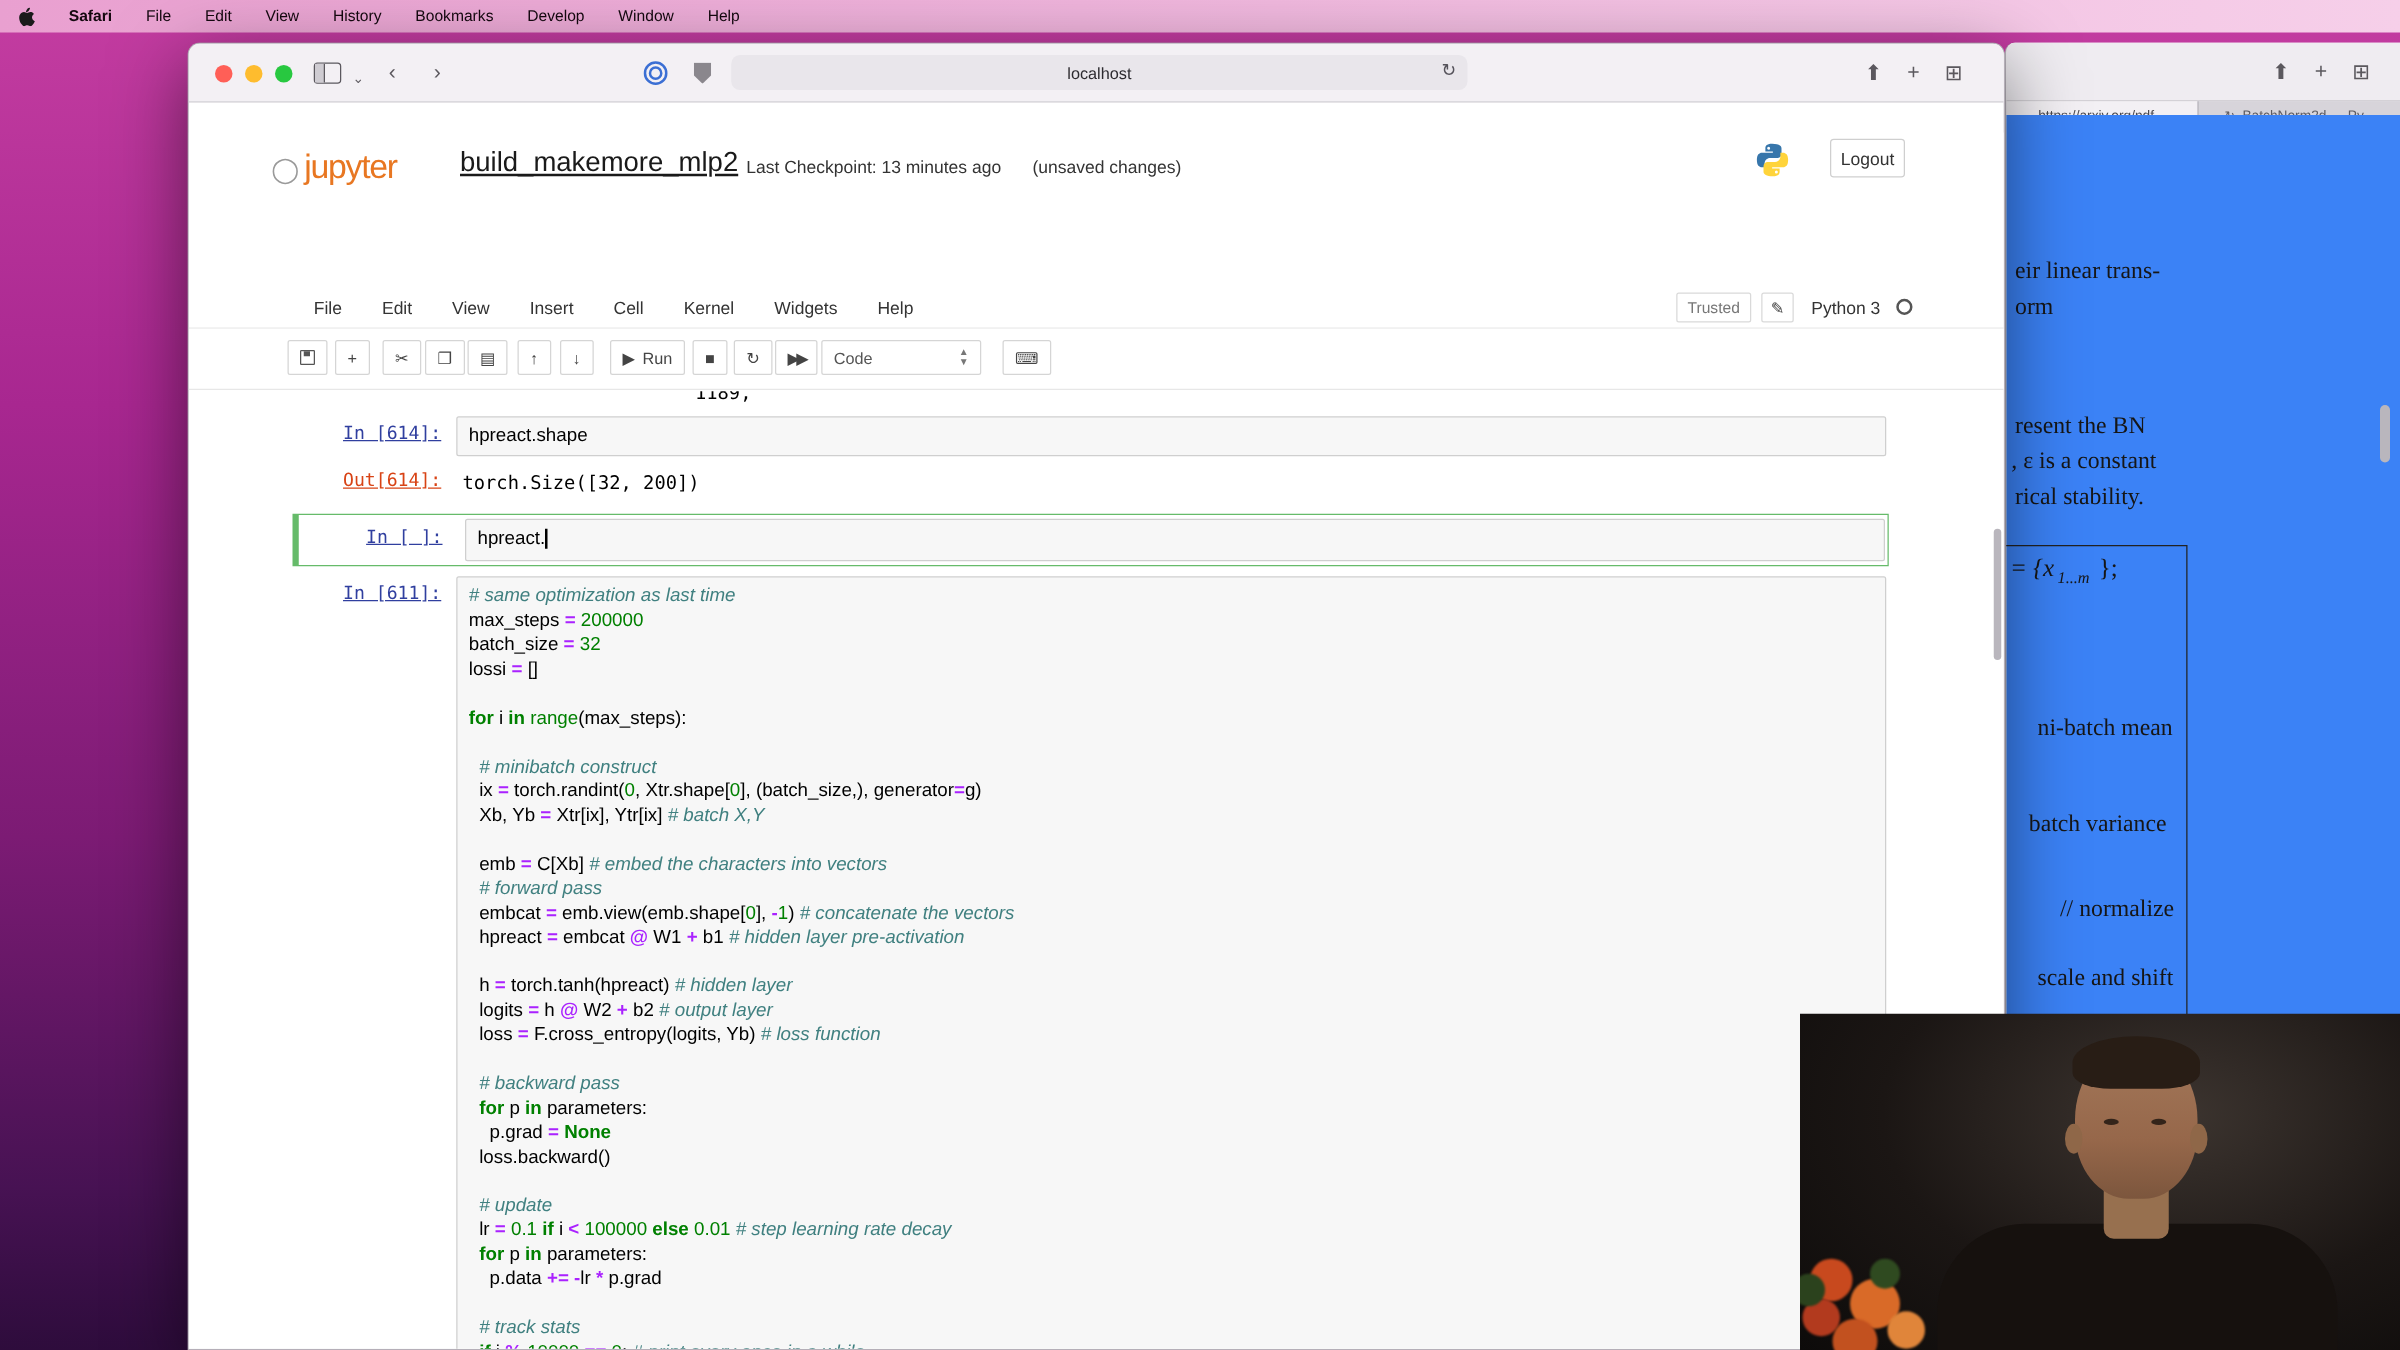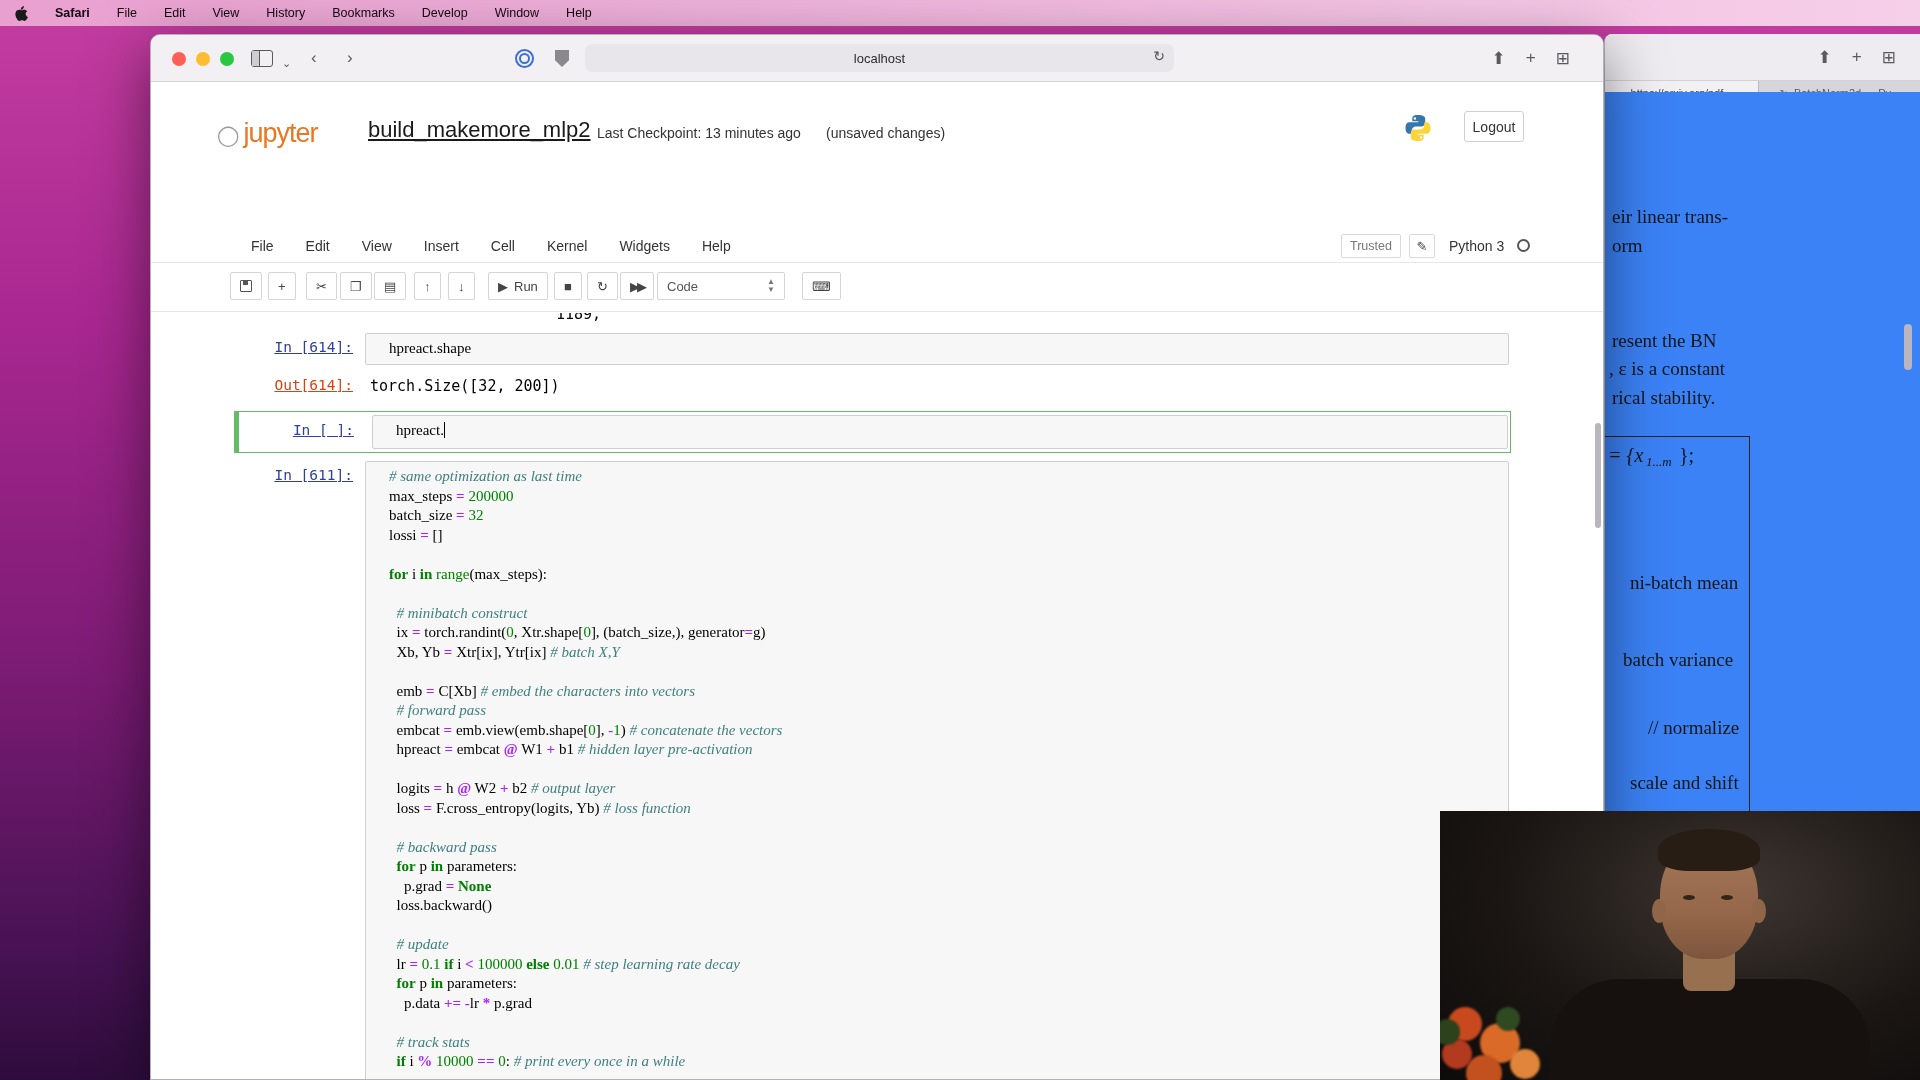--- a/index.html
+++ b/index.html
@@ -62,21 +62,21 @@
   #cell-type-select { left:506px; width:128px; justify-content:space-between; color:#555; }
   .select-arrows { font-size:8px; line-height:8px; color:#777; display:flex; flex-direction:column; }
 
   #clipped-line { left:405px; top:207px; width:80px; height:11px; overflow:hidden; font-family:"DejaVu Sans Mono", monospace; font-size:15px; color:#000; }
   #clipped-line span { position:relative; top:-8px; }
 
   .cellrow { position:absolute; left:83px; width:1275px; display:flex; }
   .prompt { width:128px; flex:0 0 auto; text-align:right; padding-right:9px; font-family:"DejaVu Sans Mono", monospace; font-size:14.5px; padding-top:6px;text-decoration:underline; }
   .prompt.in { color:#303f9f; }
   .prompt.out { color:#d84315; }
-  .inputbox { flex:1; margin-left:3px; background:#f7f7f7; border:1px solid #cfcfcf; border-radius:2px; padding:5px 4px 5px 23px; font-family:Liberation Serif, serif; font-size:15px; line-height:19.5px; color:#000; }
+  .inputbox { flex:1; margin-left:3px; background:#f7f7f7; border:1px solid #cfcfcf; border-radius:2px; padding:5px 4px 5px 9px; font-family:Liberation Sans, sans-serif; font-size:15px; line-height:19.5px; color:#000; }
   .outtext { font-family:"DejaVu Sans Mono", monospace; font-size:15px; padding:6px 0 0 8px; color:#000; }
   #active-cell { left:83px; top:305px; width:1277px; height:42px; border:1px solid #66bb6a; border-left:5px solid #66bb6a; display:flex; padding:3px 2px; }
   #active-cell .prompt { width:122px; padding-top:7px; }
   .cursor { display:inline-block; width:1.5px; height:16px; background:#000; vertical-align:text-bottom; }
 
   #main-cell { top:355px; }
   #main-cell .inputbox { height:697px; overflow:hidden; }
   .cm-line { min-height:19.5px; white-space:pre; }
   .tk-t{color:#000}.tk-c{color:#408080;font-style:italic}.tk-k{color:#008000;font-weight:bold}
   .tk-o{color:#aa22ff;font-weight:bold}.tk-n{color:#008000}.tk-b{color:#008000}
@@ -273,20 +273,21 @@
             <div class="cm-line"></div>
             <div class="cm-line"><span class="tk-t">  </span><span class="tk-c"># minibatch construct</span></div>
             <div class="cm-line"><span class="tk-t">  ix </span><span class="tk-o">=</span><span class="tk-t"> torch.randint(</span><span class="tk-n">0</span><span class="tk-t">, Xtr.shape[</span><span class="tk-n">0</span><span class="tk-t">], (batch_size,), generator</span><span class="tk-o">=</span><span class="tk-t">g)</span></div>
             <div class="cm-line"><span class="tk-t">  Xb, Yb </span><span class="tk-o">=</span><span class="tk-t"> Xtr[ix], Ytr[ix] </span><span class="tk-c"># batch X,Y</span></div>
             <div class="cm-line"></div>
             <div class="cm-line"><span class="tk-t">  emb </span><span class="tk-o">=</span><span class="tk-t"> C[Xb] </span><span class="tk-c"># embed the characters into vectors</span></div>
             <div class="cm-line"><span class="tk-t">  </span><span class="tk-c"># forward pass</span></div>
             <div class="cm-line"><span class="tk-t">  embcat </span><span class="tk-o">=</span><span class="tk-t"> emb.view(emb.shape[</span><span class="tk-n">0</span><span class="tk-t">], </span><span class="tk-o">-</span><span class="tk-n">1</span><span class="tk-t">) </span><span class="tk-c"># concatenate the vectors</span></div>
             <div class="cm-line"><span class="tk-t">  hpreact </span><span class="tk-o">=</span><span class="tk-t"> embcat </span><span class="tk-o">@</span><span class="tk-t"> W1 </span><span class="tk-o">+</span><span class="tk-t"> b1 </span><span class="tk-c"># hidden layer pre-activation</span></div>
             <div class="cm-line"></div>
+            <div class="cm-line"><span class="tk-t">  h </span><span class="tk-o">=</span><span class="tk-t"> torch.tanh(hpreact) </span><span class="tk-c"># hidden layer</span></div>
             <div class="cm-line"><span class="tk-t">  logits </span><span class="tk-o">=</span><span class="tk-t"> h </span><span class="tk-o">@</span><span class="tk-t"> W2 </span><span class="tk-o">+</span><span class="tk-t"> b2 </span><span class="tk-c"># output layer</span></div>
             <div class="cm-line"><span class="tk-t">  loss </span><span class="tk-o">=</span><span class="tk-t"> F.cross_entropy(logits, Yb) </span><span class="tk-c"># loss function</span></div>
             <div class="cm-line"></div>
             <div class="cm-line"><span class="tk-t">  </span><span class="tk-c"># backward pass</span></div>
             <div class="cm-line"><span class="tk-t">  </span><span class="tk-k">for</span><span class="tk-t"> p </span><span class="tk-k">in</span><span class="tk-t"> parameters:</span></div>
             <div class="cm-line"><span class="tk-t">    p.grad </span><span class="tk-o">=</span><span class="tk-t"> </span><span class="tk-k">None</span></div>
             <div class="cm-line"><span class="tk-t">  loss.backward()</span></div>
             <div class="cm-line"></div>
             <div class="cm-line"><span class="tk-t">  </span><span class="tk-c"># update</span></div>
             <div class="cm-line"><span class="tk-t">  lr </span><span class="tk-o">=</span><span class="tk-t"> </span><span class="tk-n">0.1</span><span class="tk-t"> </span><span class="tk-k">if</span><span class="tk-t"> i </span><span class="tk-o">&lt;</span><span class="tk-t"> </span><span class="tk-n">100000</span><span class="tk-t"> </span><span class="tk-k">else</span><span class="tk-t"> </span><span class="tk-n">0.01</span><span class="tk-t"> </span><span class="tk-c"># step learning rate decay</span></div>

